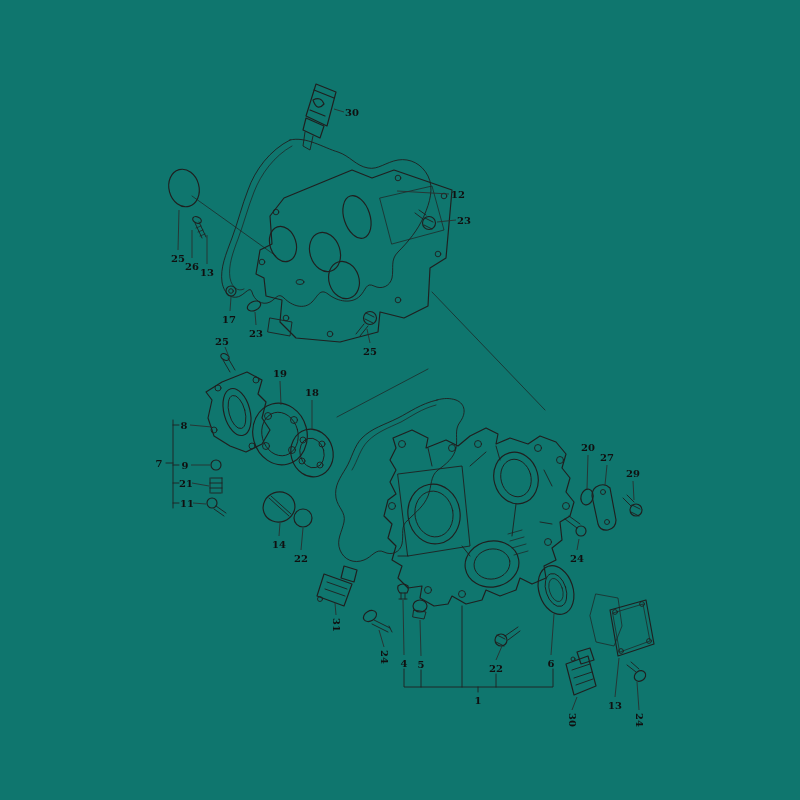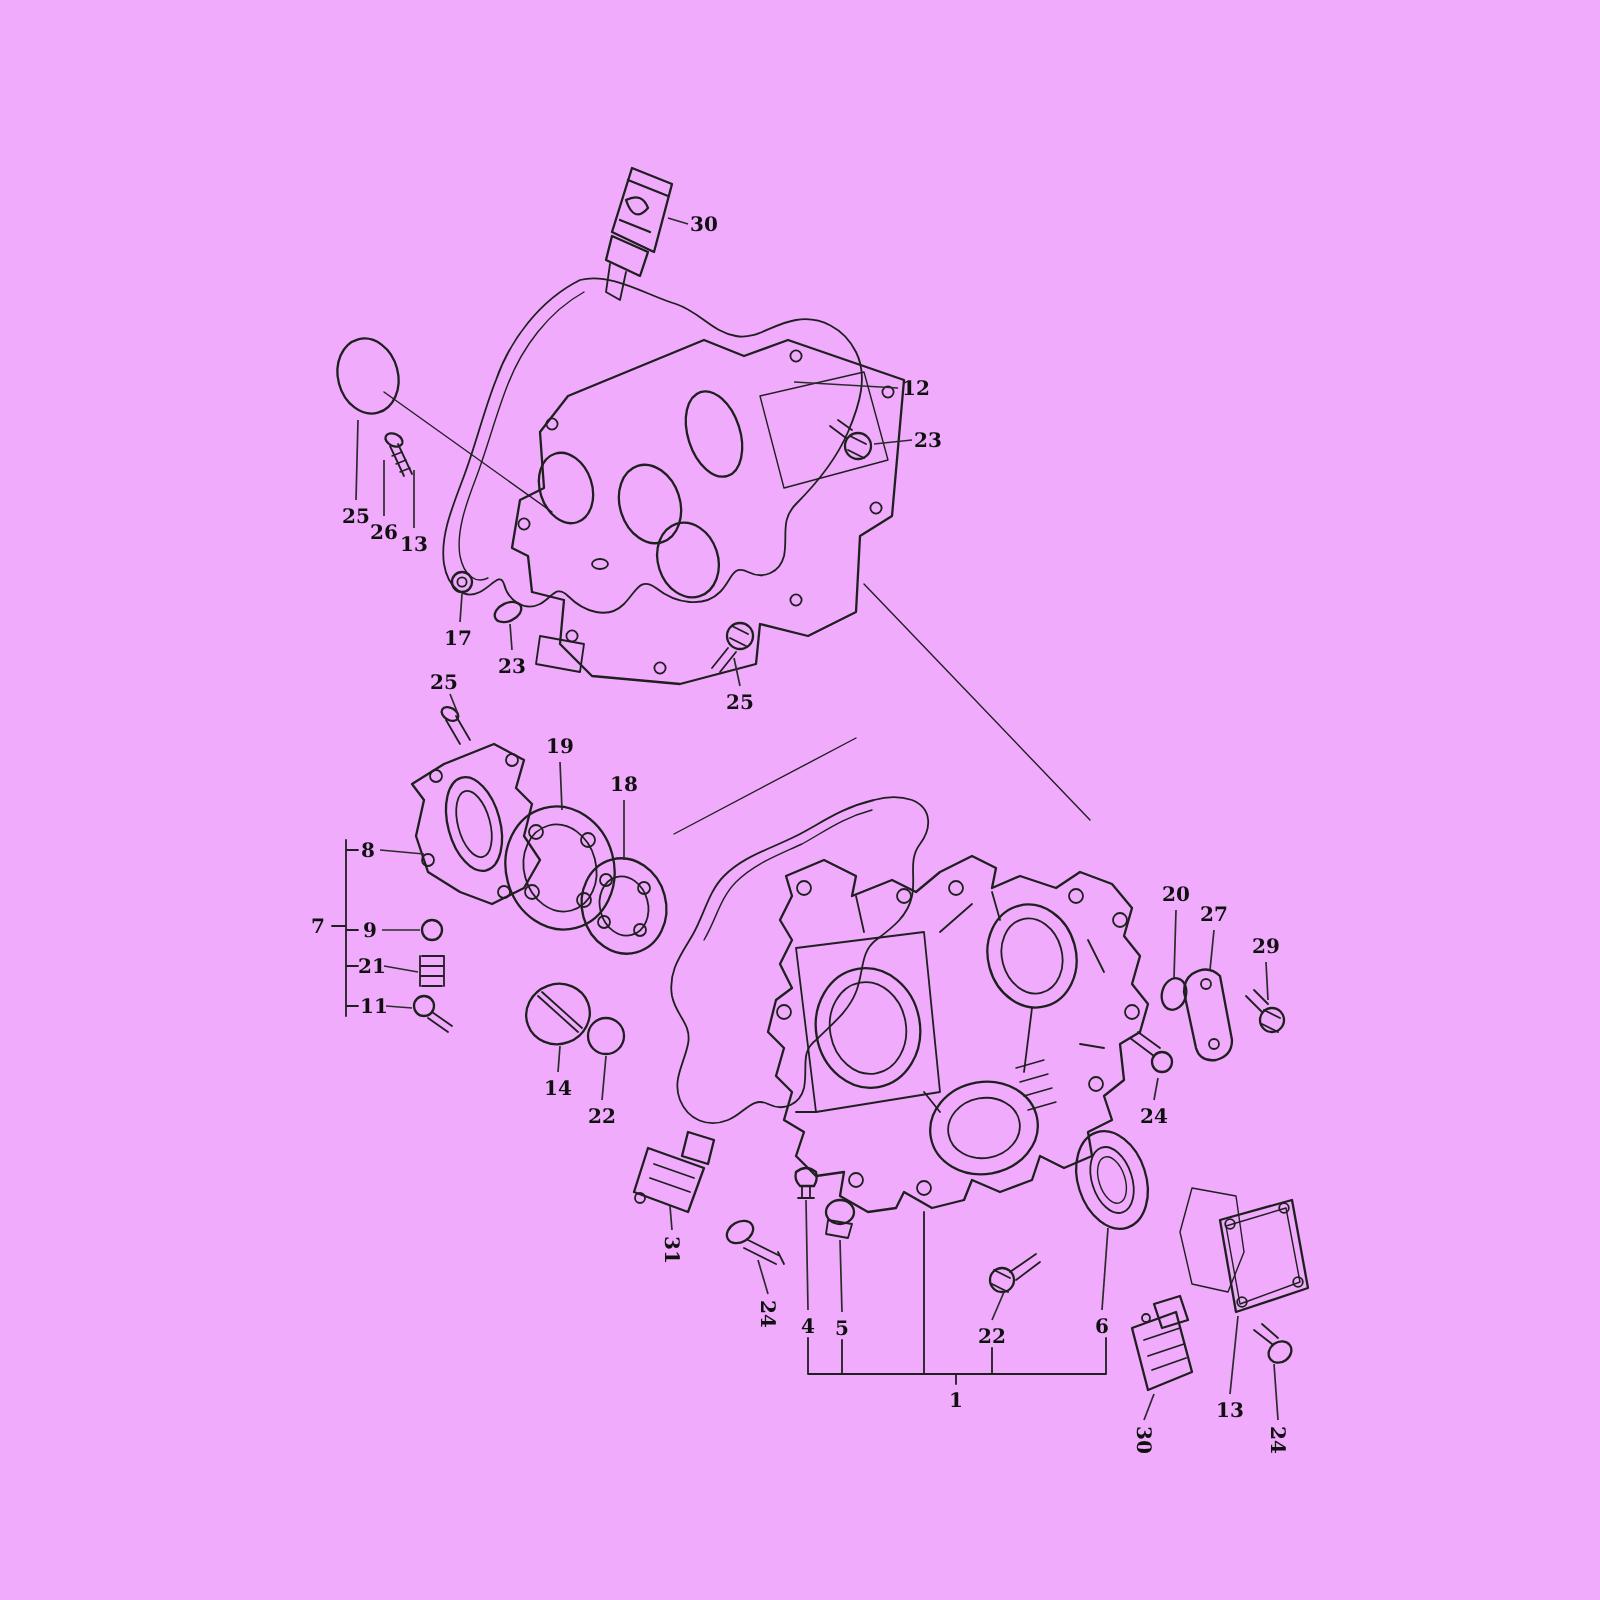--- a/index.html
+++ b/index.html
@@ -1,16 +1,16 @@
 <!DOCTYPE html>
 <html><head>
 <meta charset="utf-8">
 <style>
   html,body{margin:0;padding:0;background:#ffffff;}
-  .stage{position:relative;width:800px;height:800px;background:#f0abfc;overflow:hidden;
+  .stage{position:relative;width:800px;height:800px;background:#0f766e;overflow:hidden;
          font-family:"DejaVu Serif",serif;}
   svg{position:absolute;left:0;top:0;}
   .part{stroke:#1f1f1f;fill:none;stroke-width:1.15;stroke-linejoin:round;stroke-linecap:round;}
   .part .thin{stroke-width:0.7;}
   .part .med{stroke-width:0.9;}
   .leader{stroke:#2b2b2b;stroke-width:0.85;fill:none;}
   .callout{font-family:"DejaVu Serif",serif;font-weight:bold;font-size:10px;fill:#101010;
            text-anchor:middle;}
 </style>
 </head>

